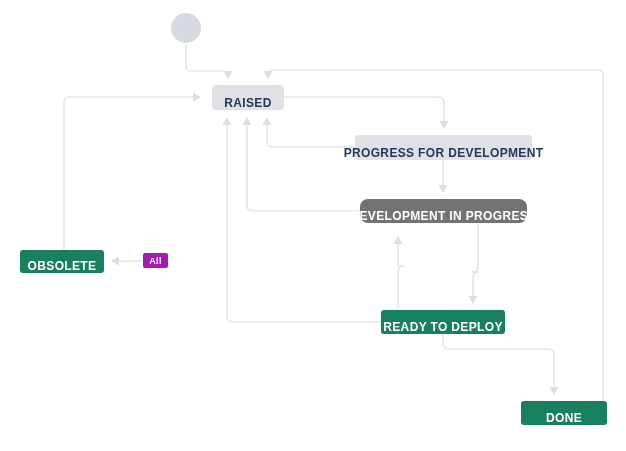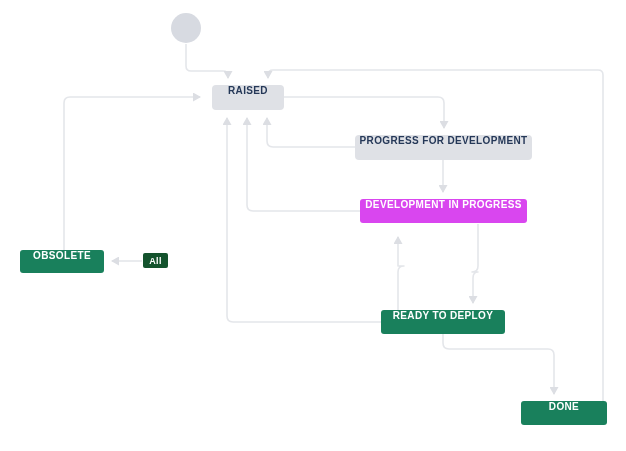--- a/index.html
+++ b/index.html
@@ -22,51 +22,52 @@
     position: absolute;
     left: 0;
     top: 0;
     width: 626px;
     height: 451px;
   }
   .node {
     position: absolute;
     box-sizing: border-box;
     display: flex;
-    align-items: flex-start;
+    align-items: flex-end;
     justify-content: center;
     border-radius: 3px;
-    font-size: 10px;
+    font-size: 12px;
     font-weight: bold;
     letter-spacing: 0.35px;
     white-space: nowrap;
     user-select: none;
   }
   .node-grey {
     background: #dfe1e6;
     color: #253858;
     border-radius: 4px;
   }
   .node-blue {
-    background: #d946ef;
+    background: #737373;
     color: #ffffff;
+    border-radius: 8px;
   }
   .node-green {
     background: #19805c;
     color: #ffffff;
   }
   .node-start {
     position: absolute;
     background: #d7dae1;
     border-radius: 50%;
   }
   .badge-all {
     position: absolute;
     box-sizing: border-box;
-    background: #14532d;
+    background: #a21caf;
     color: #ffffff;
     border-radius: 2px;
     display: flex;
     align-items: center;
     justify-content: center;
     font-size: 9px;
     font-weight: bold;
     letter-spacing: 0.3px;
     user-select: none;
   }

